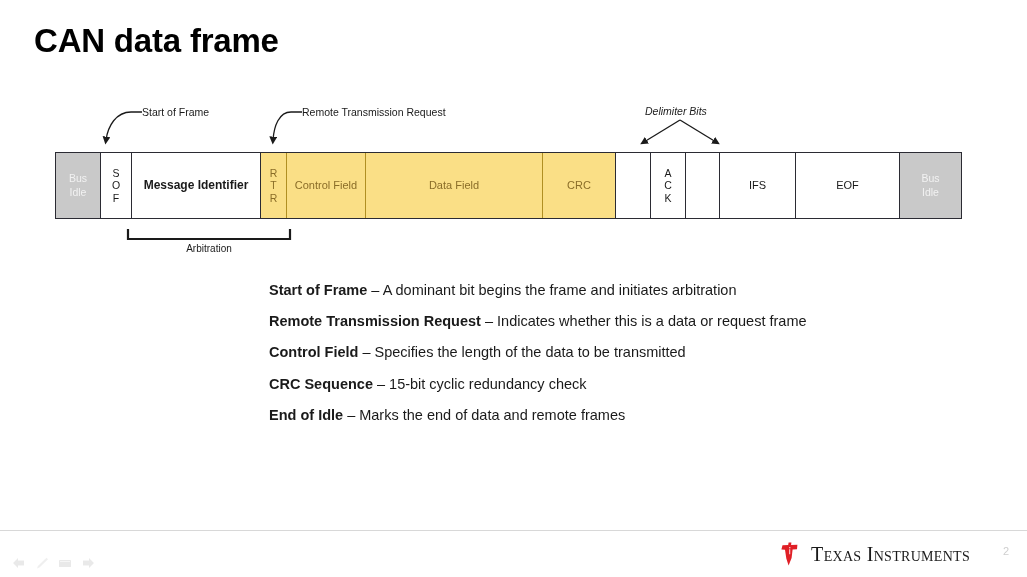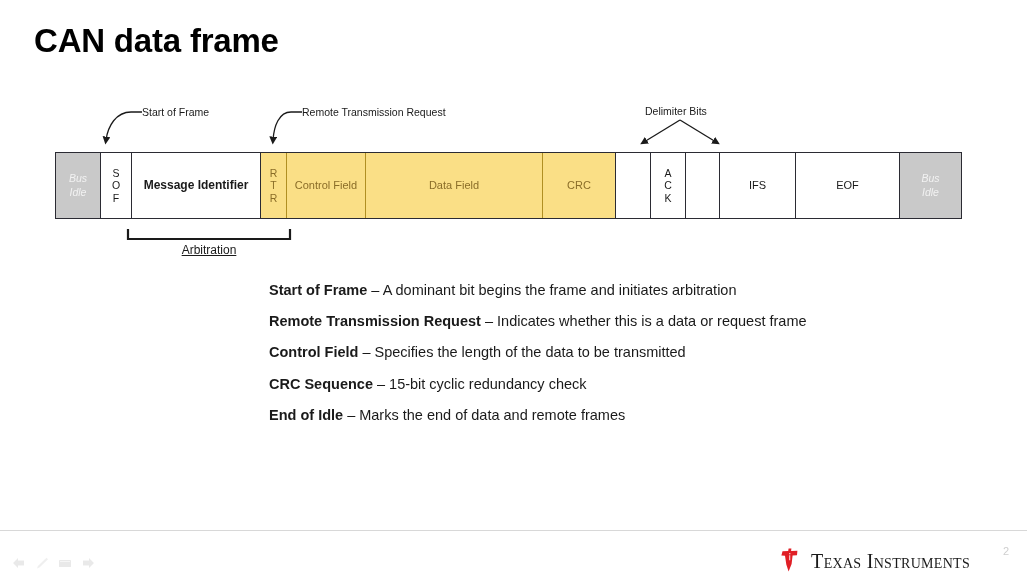--- a/index.html
+++ b/index.html
@@ -57,21 +57,20 @@
     line-height: 1.25;
     overflow: hidden;
     white-space: pre-line;
   }
   .cell:last-child { border-right: none; }
 
   .cell.gray {
     background: #c9c9c9;
     color: #f2f2f2;
     font-size: 10.5px;
-    font-style: italic;
   }
   .cell.yellow {
     background: #fadf86;
     color: #8a6d28;
     border-right-color: #b08f22;
   }
   .cell.yellow.borderdark { border-right-color: #2b2b33; }
   .cell.white { background: #ffffff; }
   .cell.vertical {
     writing-mode: horizontal-tb;
@@ -96,23 +95,22 @@
     pointer-events: none;
   }
 
   
   #arbitration-label {
     position: absolute;
     left: 128px;
     top: 243px;
     width: 162px;
     text-align: center;
-    font-size: 12px;
-    color: #1a1a1a;
-    text-decoration: underline;
+    font-size: 10px;
+    color: #1a1a1a;
   }
 
   
   #bullet-list {
     position: absolute;
     left: 233px;
     top: 282px;
     width: 760px;
     margin-left: 36px;
   }
@@ -146,21 +144,21 @@
     opacity: 0.5;
   }
   .tool-icon { width: 14px; height: 12px; display: block; }
 
   #ti-logo-box {
     position: absolute;
     right: 47px;
     top: 4px;
     height: 38px;
     display: flex;
-    align-items: flex-end;
+    align-items: center;
     gap: 8px;
     padding: 0 10px;
     box-sizing: border-box;
   }
   #ti-wordmark {
     font-family: "Liberation Serif", serif;
     font-size: 20px;
     font-variant: small-caps;
     letter-spacing: 0.3px;
     color: #1a1a1a;
@@ -201,21 +199,21 @@
 K</div>
     <div class="cell white" style="width:34px"></div>
     <div class="cell white" style="width:76px">IFS</div>
     <div class="cell white" style="width:104px">EOF</div>
     <div class="cell gray" style="width:61px">Bus
 Idle</div>
   </div>
 
   <div class="callout-label" style="left:142px; top:106px;">Start of Frame</div>
   <div class="callout-label" style="left:302px; top:106px;">Remote Transmission  Request</div>
-  <div class="callout-label" style="left:645px; top:105px;">Delimiter Bits</div>
+  <div class="callout-label" style="left:645px; top:105px;font-style:italic;">Delimiter Bits</div>
 
   <svg id="svg-annotations" viewBox="0 0 1027 270">
     <defs>
       <marker id="arrowhead" markerWidth="7" markerHeight="7" refX="2.6" refY="3" orient="auto">
         <path d="M0,0 L6,3 L0,6 z" fill="#1a1a1a"></path>
       </marker>
     </defs>
 
     <path d="M142,112 L131,112 C116,112 108,126 106,140" fill="none" stroke="#1a1a1a" stroke-width="1.3" marker-end="url(#arrowhead)"></path>
 

